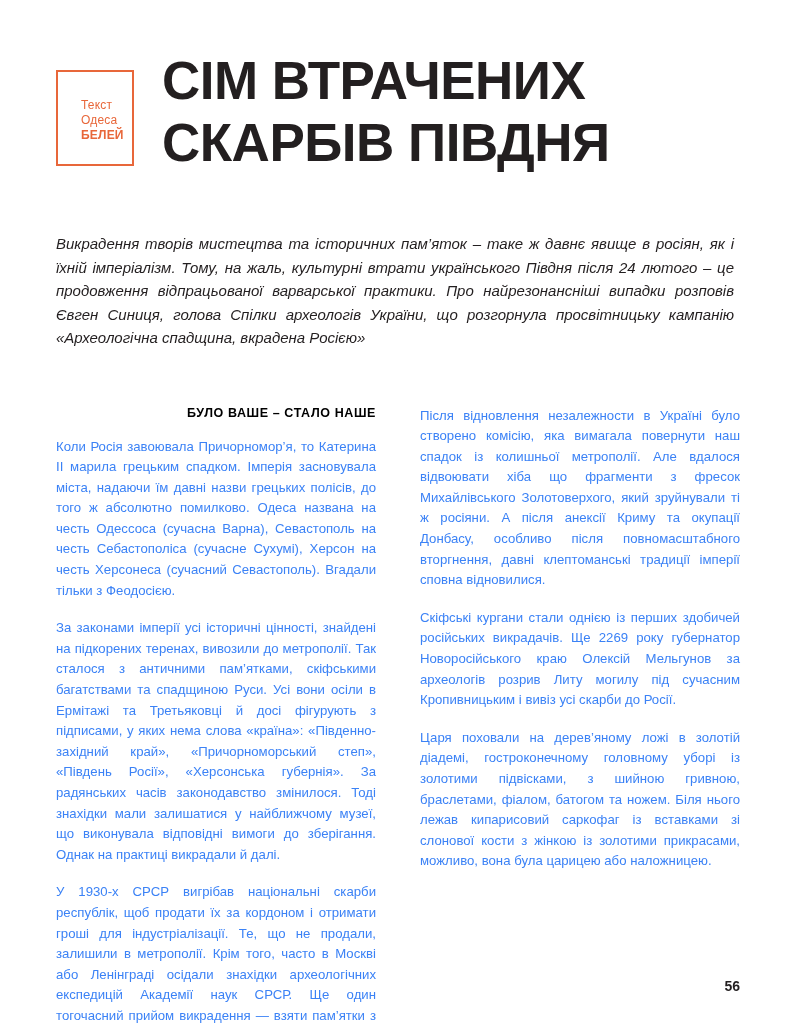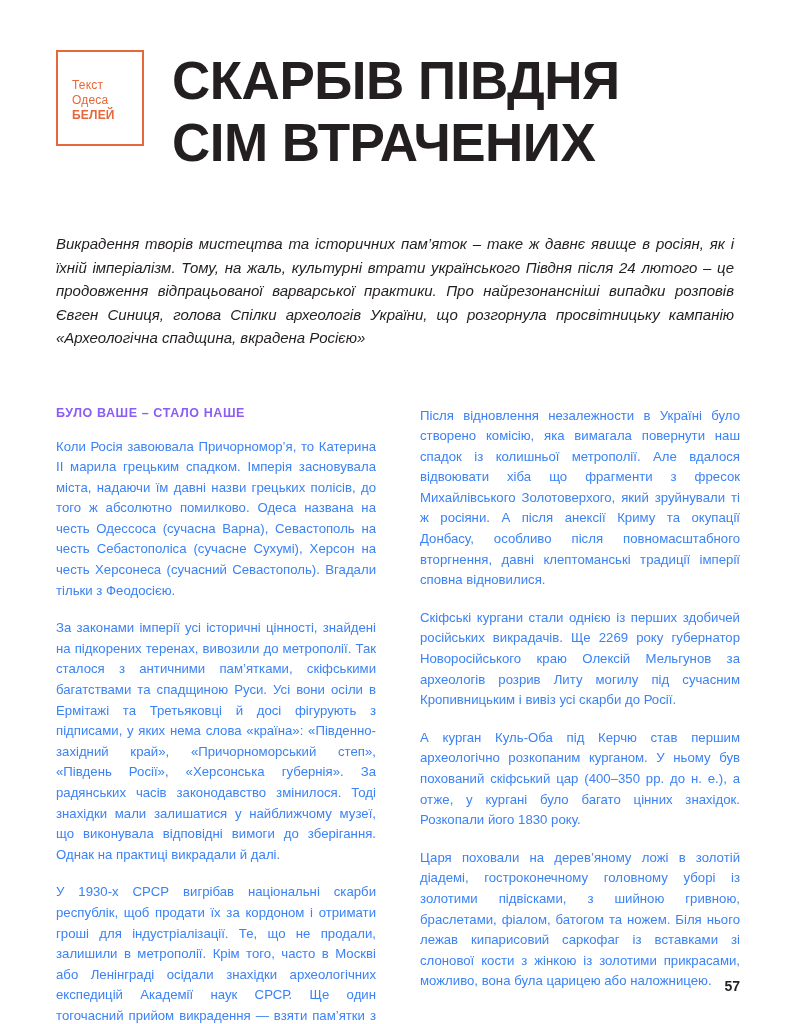--- a/index.html
+++ b/index.html
@@ -24,25 +24,25 @@
   }
 
   
   .header {
     display: flex;
     align-items: flex-start;
     padding: 50px 56px 0 56px;
   }
   .byline-box {
     border: 2px solid #e8673a;
-    width: 88px;
+    width: 78px;
     min-height: 96px;
     box-sizing: border-box;
-    padding: 26px 8px 8px 14px;
-    margin-top: 0;
+    padding: 26px 8px 8px 23px;
+    margin-top: 20px;
     flex: 0 0 auto;
   }
   .byline-line {
     color: #e8673a;
     font-size: 12px;
     line-height: 15px;
     letter-spacing: 0.2px;
   }
   .byline-line.bold {
     font-weight: bold;
@@ -74,26 +74,27 @@
   .columns {
     display: flex;
     margin: 56px 56px 0 56px;
     gap: 44px;
   }
   .col {
     width: 320px;
     flex: 0 0 320px;
   }
   .section-head {
-    color: #8b5cf6;
+    color: #000000;
     font-weight: bold;
     font-size: 12.5px;
     letter-spacing: 0.6px;
     margin: 0 0 17px 0;
     text-transform: uppercase;
+    text-align: right;
   }
   .section-head.spaced {
     margin-top: 30px;
   }
   p.body {
     margin: 0 0 17px 0;
     font-size: 13.2px;
     line-height: 20.6px;
     text-align: justify;
     color: #3b82f6;
@@ -118,40 +119,39 @@
 
 <div class="page">
 
   <div class="header">
     <div class="byline-box">
       <div class="byline-line">Текст</div>
       <div class="byline-line">Одеса</div>
       <div class="byline-line bold">БЕЛЕЙ</div>
     </div>
     <div class="title-block">
+      <div class="title-line">СІМ ВТРАЧЕНИХ</div>
       <div class="title-line">СКАРБІВ ПІВДНЯ</div>
-      <div class="title-line">СІМ ВТРАЧЕНИХ</div>
     </div>
   </div>
 
   <div class="standfirst">Викрадення творів мистецтва та історичних пам’яток – таке ж давнє явище в росіян, як і їхній імперіалізм. Тому, на жаль, культурні втрати українського Півдня після 24 лютого – це продовження відпрацьованої варварської практики. Про найрезонансніші випадки розповів Євген Синиця, голова Спілки археологів України, що розгорнула просвітницьку кампанію «Археологічна спадщина, вкрадена Росією»</div>
 
   <div class="columns">
 
     <div class="col">
       <div class="section-head">БУЛО ВАШЕ – СТАЛО НАШЕ</div>
       <p class="body">Коли Росія завоювала Причорномор’я, то Катерина ІІ марила грецьким спадком. Імперія засновувала міста, надаючи їм давні назви грецьких полісів, до того ж абсолютно помилково. Одеса названа на честь Одессоса (сучасна Варна), Севастополь на честь Себастополіса (сучасне Сухумі), Херсон на честь Херсонеса (сучасний Севастополь). Вгадали тільки з Феодосією.</p>
       <p class="body">За законами імперії усі історичні цінності, знайдені на підкорених теренах, вивозили до метрополії. Так сталося з античними пам’ятками, скіфськими багатствами та спадщиною Руси. Усі вони осіли в Ермітажі та Третьяковці й досі фігурують з підписами, у яких нема слова «країна»: «Південно-західний край», «Причорноморський степ», «Південь Росії», «Херсонська губернія». За радянських часів законодавство змінилося. Тоді знахідки мали залишатися у найближчому музеї, що виконувала відповідні вимоги до зберігання. Однак на практиці викрадали й далі.</p>
       <p class="body">У 1930-х СРСР вигрібав національні скарби республік, щоб продати їх за кордоном і отримати гроші для індустріалізації. Те, що не продали, залишили в метрополії. Крім того, часто в Москві або Ленінграді осідали знахідки археологічних експедицій Академії наук СРСР. Ще один тогочасний прийом викрадення — взяти пам’ятки з провінції на реставрацію і не повернути.</p>
     </div>
 
     <div class="col">
       <p class="body">Після відновлення незалежности в Україні було створено комісію, яка вимагала повернути наш спадок із колишньої метрополії. Але вдалося відвоювати хіба що фрагменти з фресок Михайлівського Золотоверхого, який зруйнували ті ж росіяни. А після анексії Криму та окупації Донбасу, особливо після повномасштабного вторгнення, давні клептоманські традиції імперії сповна відновилися.</p>
       <p class="body">Скіфські кургани стали однією із перших здобичей російських викрадачів. Ще 2269 року губернатор Новоросійського краю Олексій Мельгунов за археологів розрив Литу могилу під сучасним Кропивницьким і вивіз усі скарби до Росії.</p>
-      <p class="body">А курган Куль-Оба під Керчю став першим археологічно розкопаним курганом. У ньому був похований скіфський цар (400–350 рр. до н. е.), а отже, у кургані було багато цінних знахідок. Розкопали його 1830 року.</p>
       <p class="body">Царя поховали на дерев’яному ложі в золотій діадемі, гостроконечному головному уборі із золотими підвісками, з шийною гривною, браслетами, фіалом, батогом та ножем. Біля нього лежав кипарисовий саркофаг із вставками зі слонової кости з жінкою із золотими прикрасами, можливо, вона була царицею або наложницею.</p>
     </div>
 
   </div>
 
-  <div class="folio">57</div>
+  <div class="folio">56</div>
 
 </div>
 
 </body></html>

